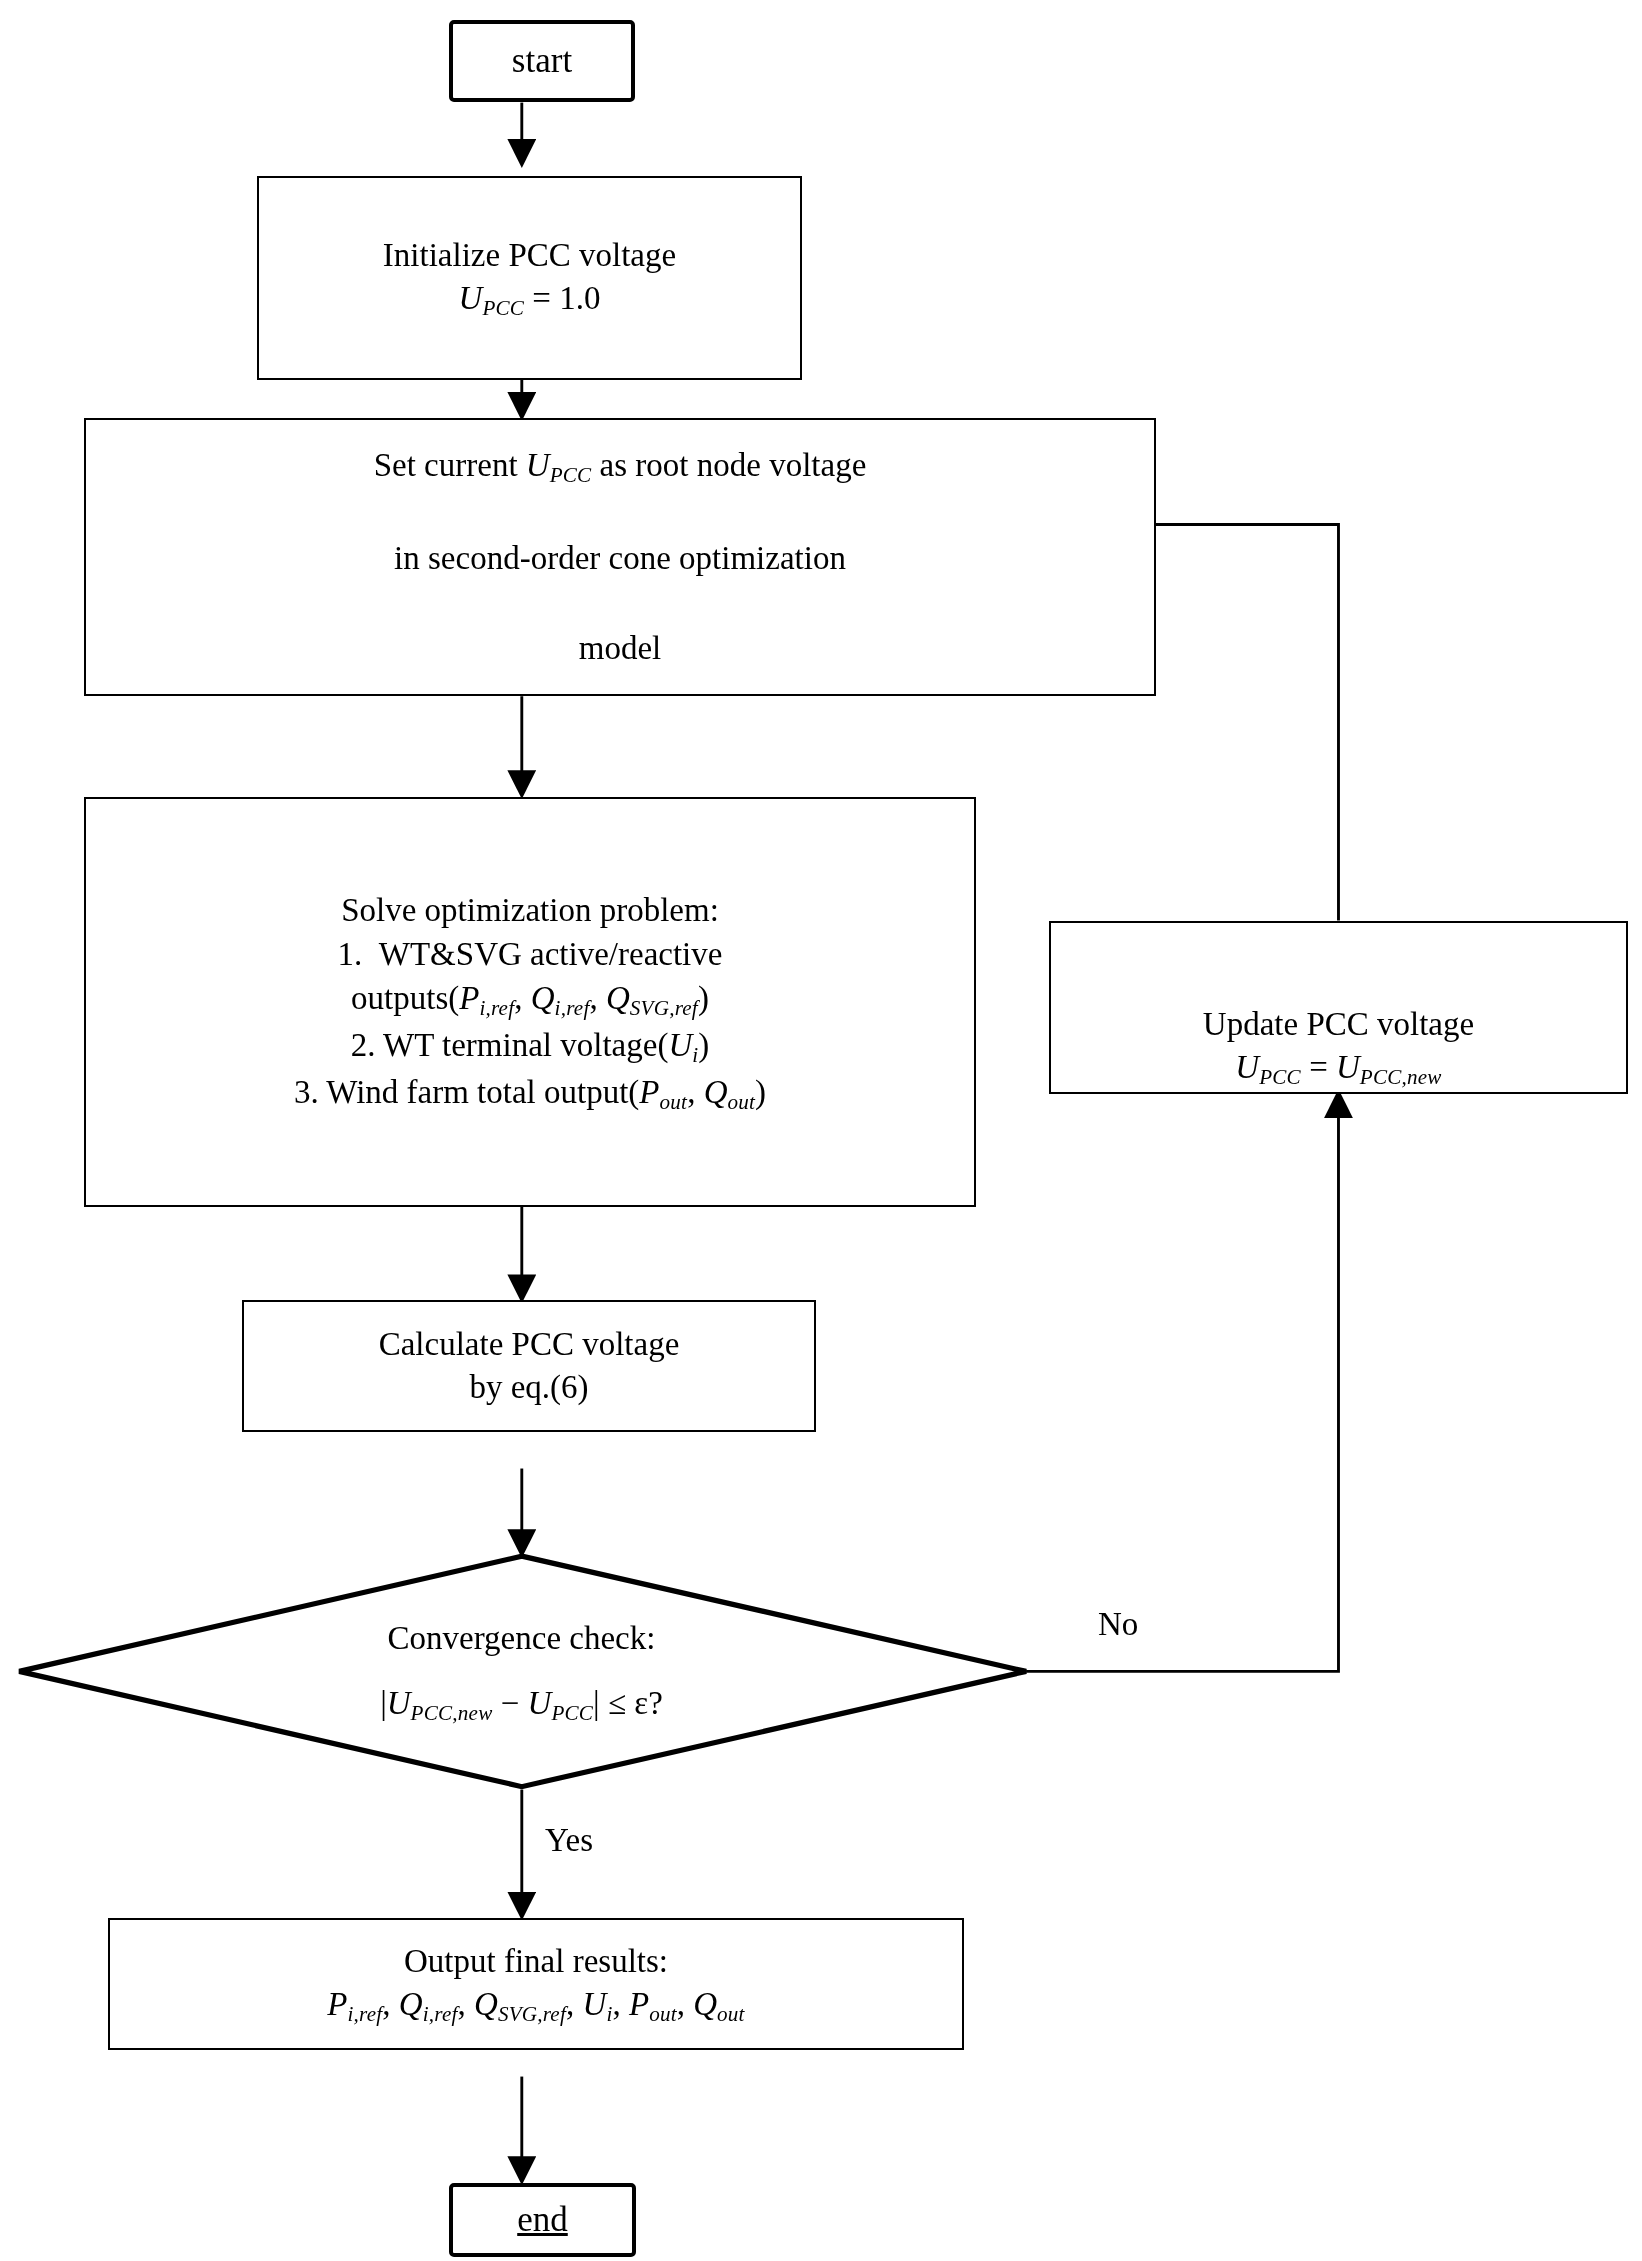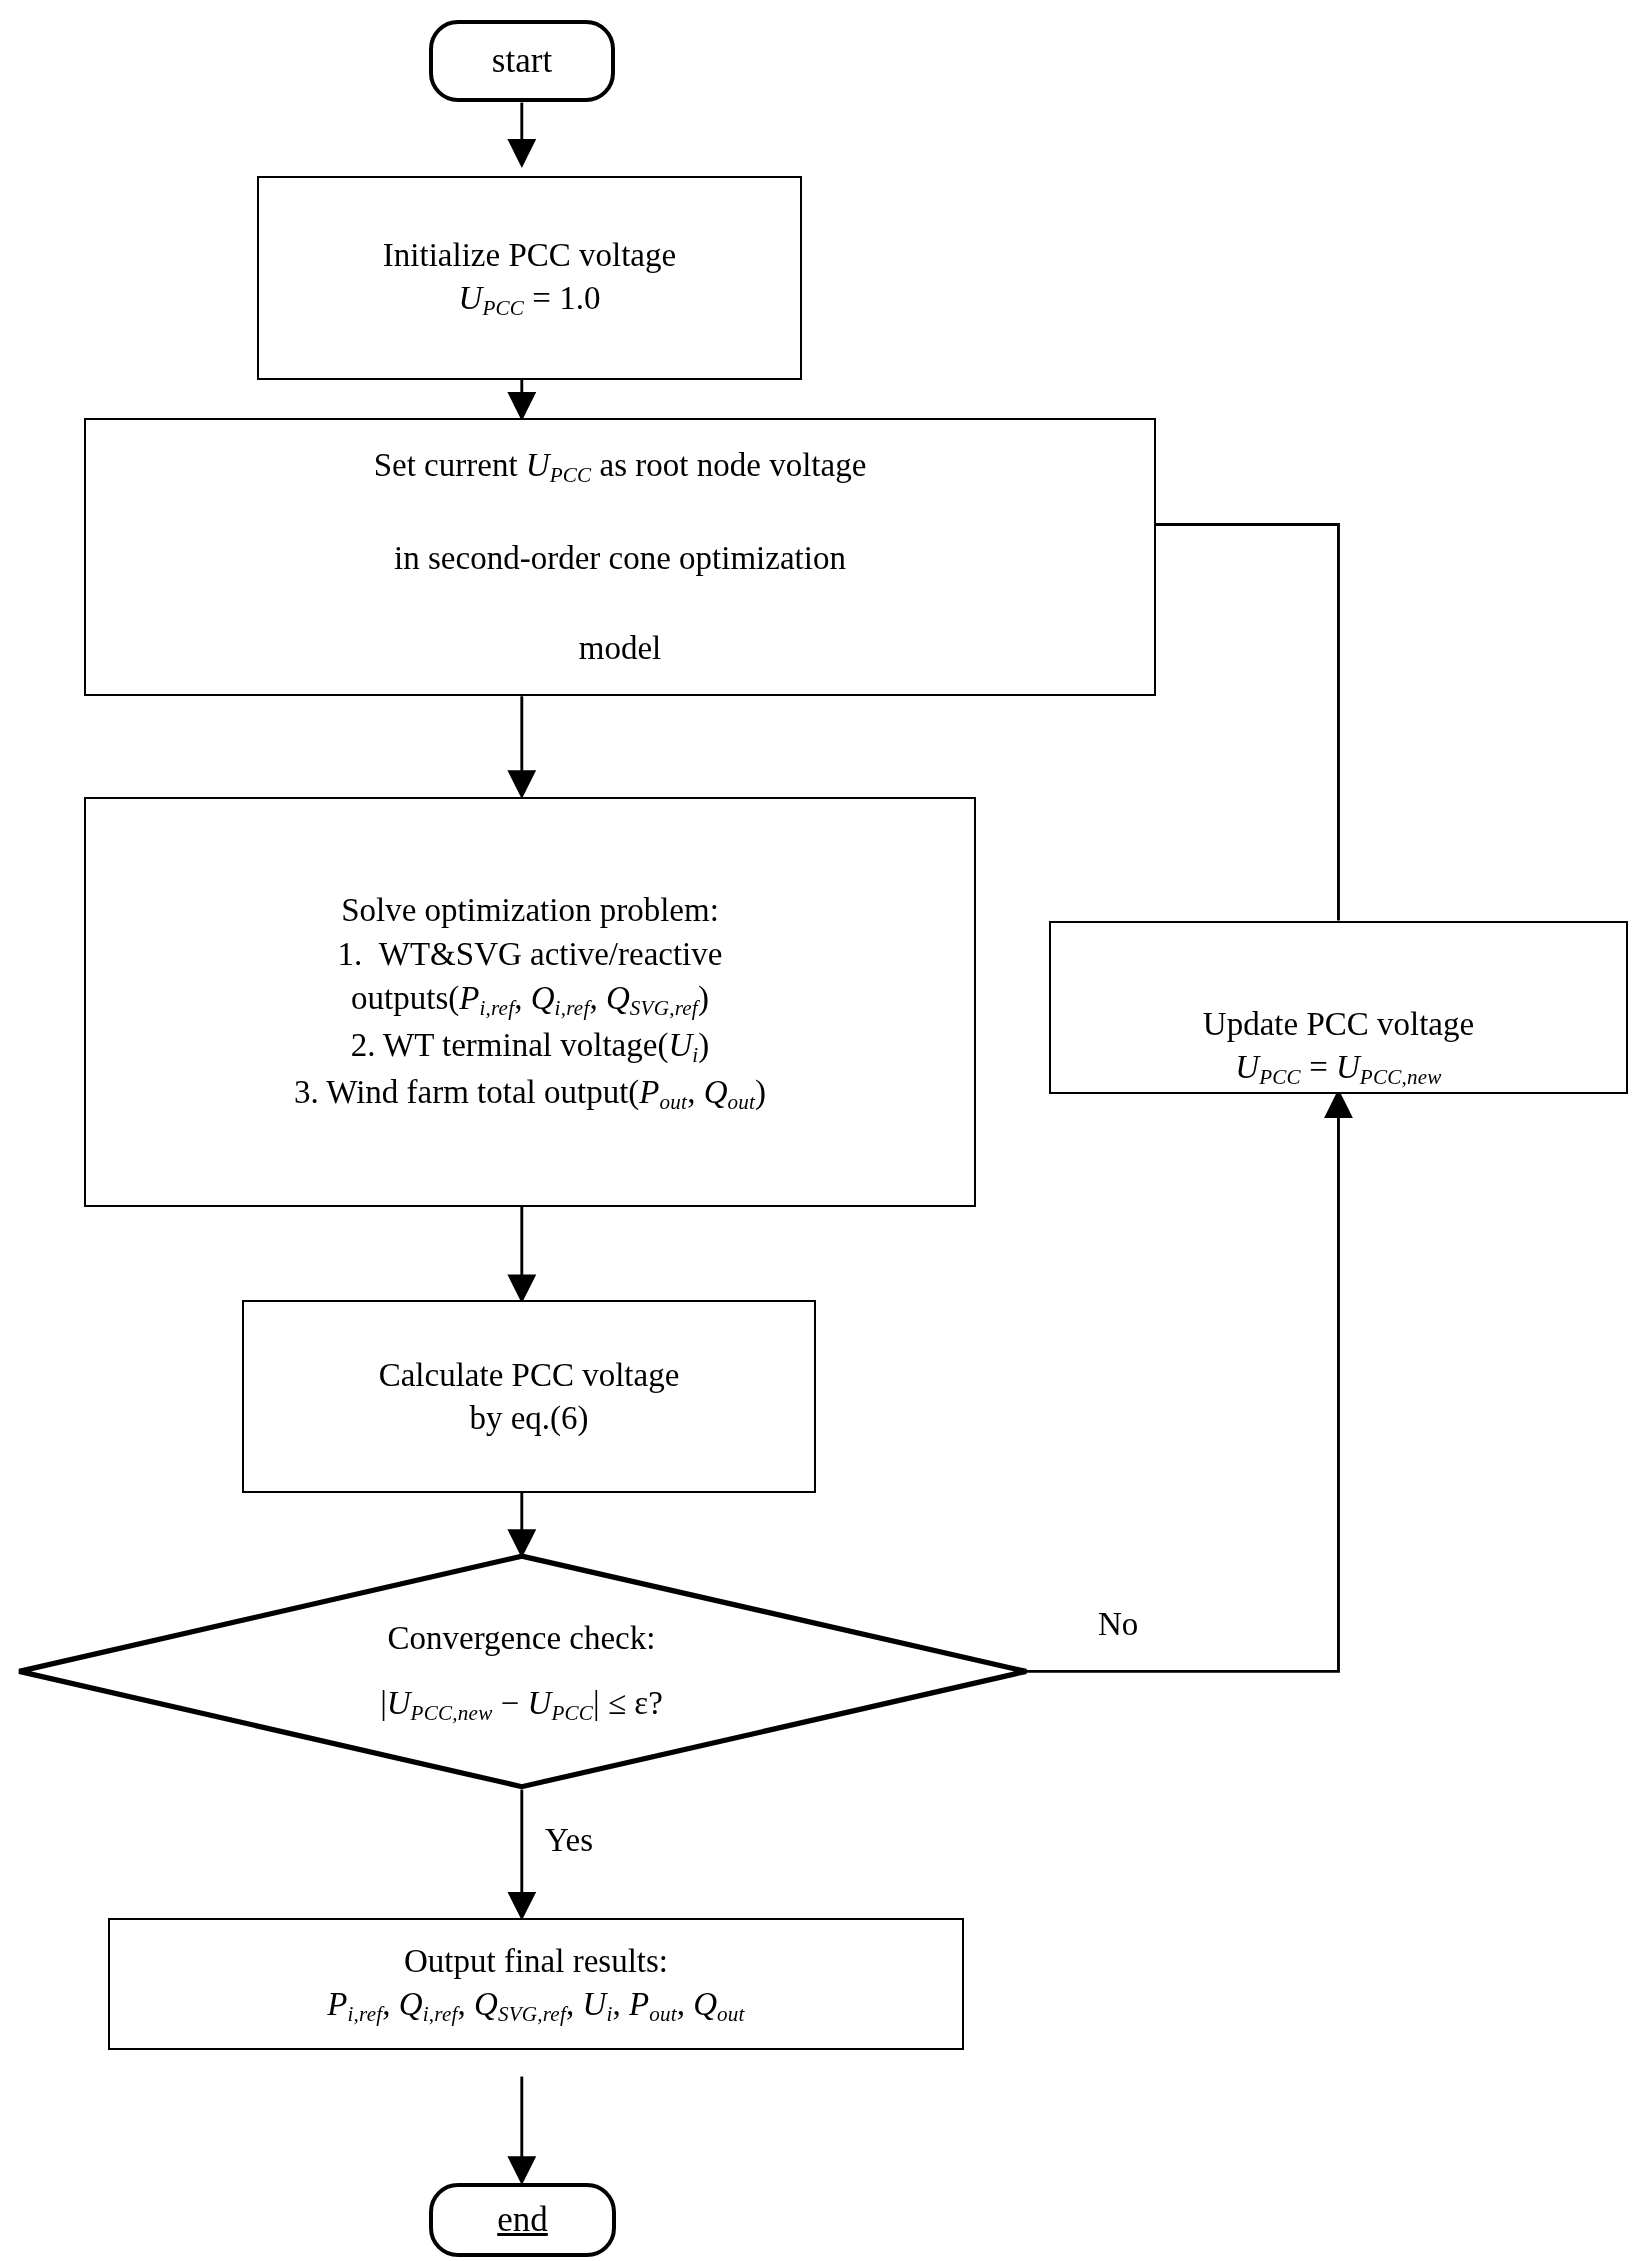--- a/index.html
+++ b/index.html
@@ -19,21 +19,21 @@
     box-sizing:border-box;
     background:#ffffff;
     border:2.9px solid #000000;
     display:flex;
     flex-direction:column;
     align-items:center;
     justify-content:center;
     text-align:center;
     line-height:1.30;
   }
-  .terminal{border-radius:29px;border-width:4px;}
+  .terminal{border-radius:5px;border-width:4px;margin-left:20px;}
   .process{border-width:2.9px;}
 
   .t-xl{font-size:35px;}
   .t-lg{font-size:33px;}
 
   .ln{display:block;white-space:nowrap;}
 
   i.v{font-style:italic;}
   sub{font-size:0.64em;font-style:italic;vertical-align:-0.30em;letter-spacing:0.01em;}
 
@@ -121,21 +121,21 @@
     </span>
   </div>
 
   <div class="node process t-lg" style="left:1049px;top:921px;width:579px;height:173px;justify-content:flex-end;">
     <span class="ln">Update PCC voltage</span>
     <span class="ln">
       <i class="v">U</i><sub>PCC</sub><span> = </span><i class="v">U</i><sub>PCC,new</sub>
     </span>
   </div>
 
-  <div class="node process t-lg" style="left:242px;top:1300px;width:574px;height:193px;">
+  <div class="node process t-lg" style="left:242px;top:1300px;width:574px;height:132px;">
     <span class="ln">Calculate PCC voltage</span>
     <span class="ln">by eq.(6)</span>
   </div>
 
   <div style="position:absolute;left:124px;top:1597px;width:795px;height:150px;
               display:flex;flex-direction:column;align-items:center;justify-content:center;
               text-align:center;font-size:33px;line-height:1.38;gap:20px;">
     <span class="ln">Convergence check:</span>
     <span class="ln">
       <span>|</span><i class="v">U</i><sub>PCC,new</sub><span> − </span><i class="v">U</i><sub>PCC</sub><span>| ≤ ε?</span>

